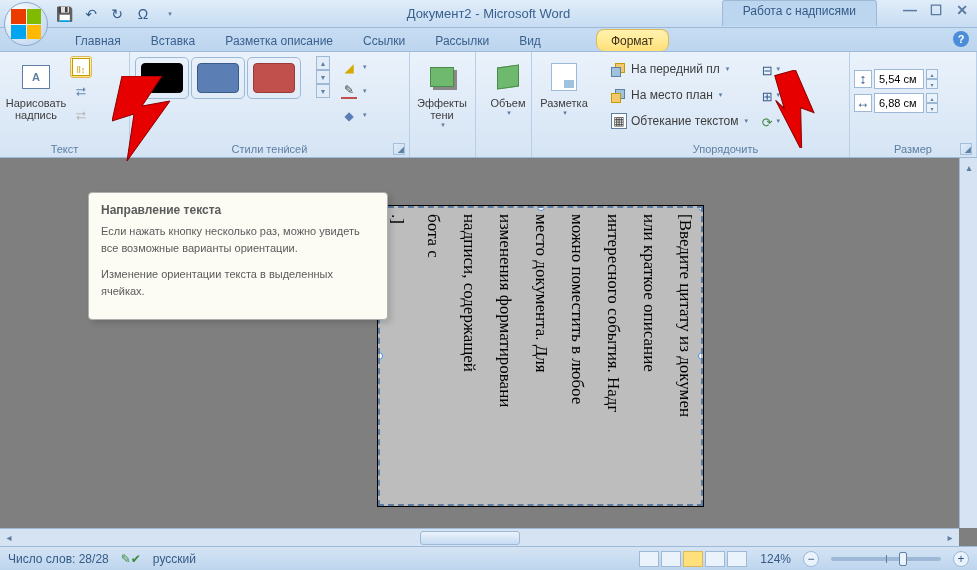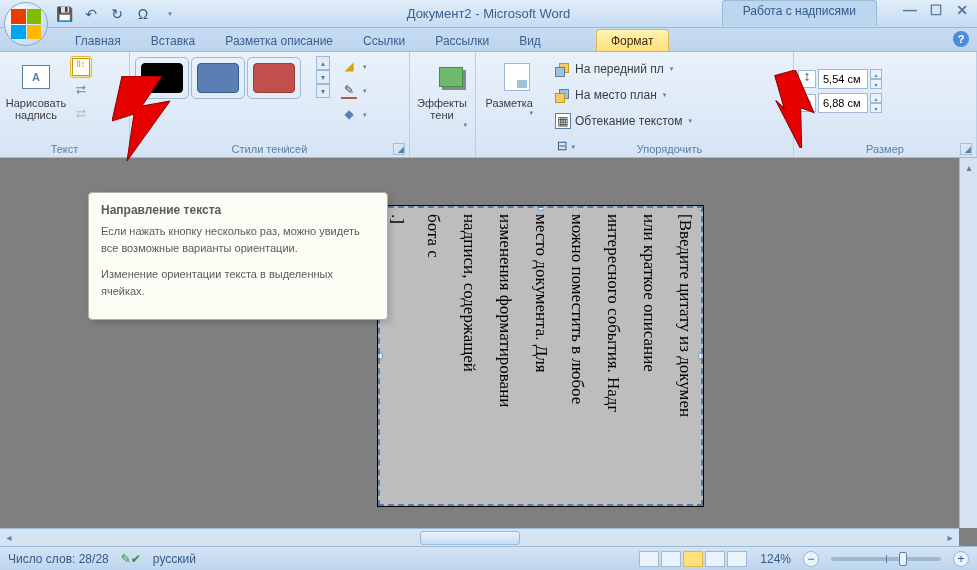--- a/index.html
+++ b/index.html
@@ -14,46 +14,46 @@
   .qat { margin-left: 54px; display: flex; gap: 4px; align-items: center; height: 100%; }
   .qat-btn { width: 22px; height: 22px; display: flex; align-items: center; justify-content: center; color: #355a88; border: 1px solid transparent; border-radius: 3px; font-size: 14px; }
   .title-text { position: absolute; left: 0; right: 0; text-align: center; color: #3a618e; font-size: 13px; pointer-events: none; }
   .context-tab-area { position: absolute; right: 100px; top: 0; background: #bcd6ef; height: 26px; padding: 3px 20px 0; color: #355a88; font-size: 12px; border: 1px solid #9db9d6; border-bottom: none; border-radius: 3px 3px 0 0; }
   .win-controls { position: absolute; right: 6px; top: 2px; display: flex; gap: 8px; color: #5b7ba0; font-size: 14px; }
   .win-btn { width: 18px; height: 16px; display: flex; align-items: center; justify-content: center; font-weight: bold; }
 
   
   .tabstrip { height: 24px; background: linear-gradient(to bottom,#c6dcf3,#bdd5ee); display: flex; align-items: flex-end; padding-left: 60px; border-bottom: 1px solid #9db9d6; position: relative; }
   .tab { padding: 4px 14px; color: #3a618e; font-size: 12px; border: 1px solid transparent; border-bottom: none; border-radius: 4px 4px 0 0; height: 22px; display: flex; align-items: center; }
-  .tab.active { background: linear-gradient(to bottom,#fff2b0,#ffe07a); border-color: #dcb956; color: #3d3017; }
+  .tab.active { background: linear-gradient(to bottom,#fff2b0,#ffe07a); border-color: #dcb956; color: #3d3017; border-radius: 8px; }
   .help-btn { position: absolute; right: 8px; top: 3px; width: 16px; height: 16px; border-radius: 50%; background: #4b8dd9; color: #fff; font-size: 11px; display: flex; align-items: center; justify-content: center; font-weight: bold; }
 
   
   .ribbon { height: 106px; background: linear-gradient(to bottom,#eaf2fb,#d5e4f4); display: flex; border-bottom: 1px solid #9db9d6; }
   .group { position: relative; border-right: 1px solid #b8cfe7; padding: 4px 4px 18px; display: flex; flex-direction: column; }
   .group-body { flex: 1; display: flex; align-items: flex-start; gap: 2px; }
   .group-label { position: absolute; bottom: 2px; left: 0; right: 0; text-align: center; color: #5e7ea2; font-size: 11px; }
   .dialog-launcher { position: absolute; bottom: 2px; right: 4px; width: 12px; height: 12px; background: linear-gradient(135deg,#e1ecf7,#c6dcf3); border: 1px solid #a4bfdc; display: flex; align-items: flex-end; justify-content: flex-end; font-size: 8px; color: #5e7ea2; }
 
   .big-btn { width: 64px; height: 80px; display: flex; flex-direction: column; align-items: center; justify-content: flex-start; padding: 4px 2px; border: 1px solid transparent; border-radius: 3px; text-align: center; font-size: 11px; color: #3d3d3d; }
   .big-btn .icon-box { width: 32px; height: 32px; margin-bottom: 4px; display: flex; align-items: center; justify-content: center; }
-  .big-btn.narrow { width: 56px; align-items: flex-end; }
+  .big-btn.narrow { width: 56px; }
 
   .small-btn-col { display: flex; flex-direction: column; gap: 2px; }
   .small-btn { width: 22px; height: 22px; display: flex; align-items: center; justify-content: center; border: 1px solid transparent; border-radius: 3px; font-size: 13px; color: #355a88; }
   .small-btn.wide { width: auto; padding: 0 4px; gap: 4px; justify-content: flex-start; white-space: nowrap; font-size: 12px; color: #3d3d3d; }
   .small-btn.wide .sq { width: 16px; height: 16px; flex: 0 0 16px; }
   .small-btn.hover { background: linear-gradient(to bottom,#fff6cc,#ffe07a); border-color: #dcb956; }
 
   .style-swatch { width: 54px; height: 42px; border: 1px solid #9db9d6; border-radius: 5px; display: flex; align-items: center; justify-content: center; margin: 1px; }
   .swatch-inner { width: 42px; height: 30px; border-radius: 4px; }
   .scroll-stack { width: 14px; display: flex; flex-direction: column; gap: 0; margin-left: 2px; }
   .scroll-btn { height: 14px; border: 1px solid #9db9d6; background: #e1ecf7; display: flex; align-items: center; justify-content: center; font-size: 8px; color: #5e7ea2; }
 
-  .sq { width: 18px; height: 18px; display: inline-flex; align-items: flex-start; justify-content: center; }
+  .sq { width: 18px; height: 18px; display: inline-flex; align-items: flex-end; justify-content: center; }
 
   .size-row { display: flex; align-items: center; gap: 2px; height: 22px; margin: 2px 0; }
   .size-row .sq { border: 1px solid #9db9d6; background: #fff; font-size: 11px; color: #5e7ea2; }
   .size-input { width: 50px; height: 20px; border: 1px solid #9db9d6; background: #fff; display: flex; align-items: center; padding: 0 4px; font-size: 11px; }
   .spinner { width: 12px; height: 20px; display: flex; flex-direction: column; }
   .spinner div { flex: 1; border: 1px solid #9db9d6; background: #eaf2fb; font-size: 6px; display: flex; align-items: center; justify-content: center; color: #5e7ea2; }
 
   
   .doc-area { position: absolute; top: 158px; bottom: 24px; left: 0; right: 0; background: #7f7f7f; }
   .vscroll { position: absolute; right: 0; top: 0; bottom: 18px; width: 18px; background: #d6e3f2; border-left: 1px solid #9db9d6; }
@@ -191,34 +191,42 @@
 
   <div class="group" style="width:66px">
     <div class="big-btn narrow dd-arrow">
       <div class="icon-box">
           <div style="width:24px;height:20px;background:#6fb96f;border:1px solid #4a8a4a;box-shadow:3px 3px 0 #888"></div>
         </div>
       <span style="line-height:1.1">Эффекты тени</span>
     </div>
   </div>
 
+  <div class="group" style="width:56px">
+    <div class="big-btn narrow dd-arrow">
+      <div class="icon-box">
+          <div style="width:22px;height:22px;background:#6fb96f;border:1px solid #4a8a4a;transform:skewY(-8deg)"></div>
+        </div>
+      <span>Объем</span>
+    </div>
+  </div>
 
   <div class="group" style="width:70px;border-right:none">
     <div class="big-btn narrow dd-arrow">
       <div class="icon-box">
           <div style="width:26px;height:28px;background:#fff;border:1px solid #9db9d6;position:relative">
             <div style="position:absolute;right:2px;bottom:2px;width:10px;height:8px;background:#9fc2df"></div>
           </div>
         </div>
       <span>Разметка</span>
     </div>
   </div>
 
   <div class="group" style="width:248px">
-    <div class="group-body" style="flex-direction:column">
+    <div class="group-body" style="flex-direction:row">
       <div class="small-btn-col" style="gap:4px;margin-top:2px">
         <div class="small-btn wide dd-arrow">
             <span class="sq" style="position:relative">
               <span style="position:absolute;width:10px;height:10px;background:#f5c96b;border:1px solid #c79a00;left:4px;top:2px"></span>
               <span style="position:absolute;width:10px;height:10px;background:#9fc2df;border:1px solid #5e7ea2;left:0;top:6px"></span>
             </span>
             <span>На передний пл</span>
           </div>
         <div class="small-btn wide dd-arrow">
             <span class="sq" style="position:relative">

